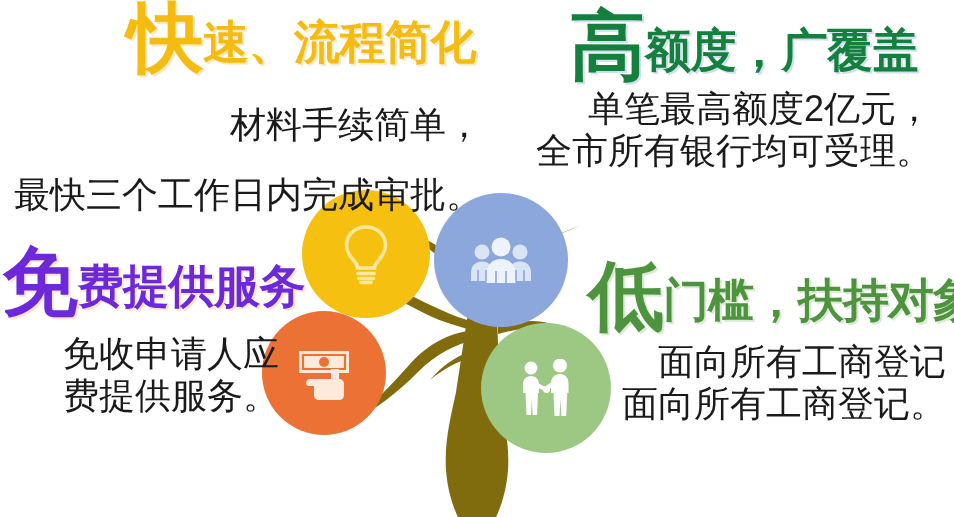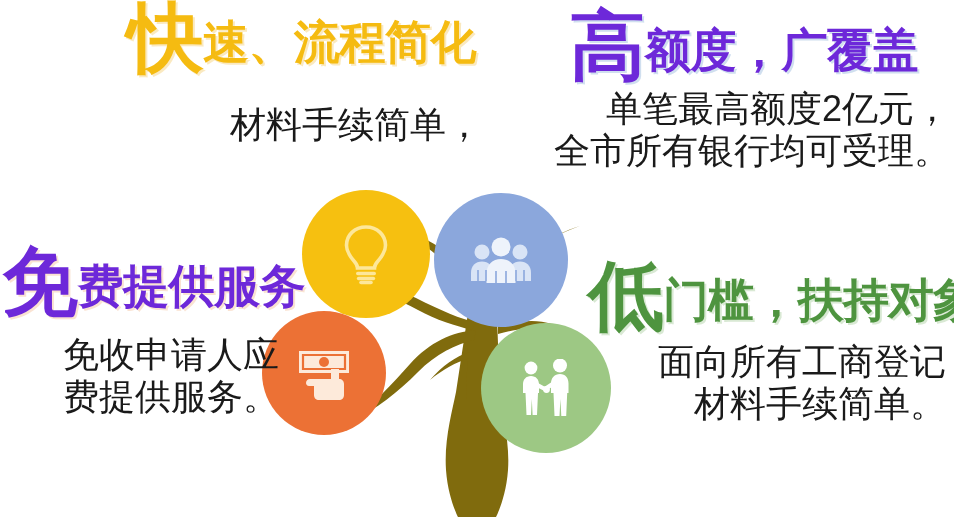--- a/index.html
+++ b/index.html
@@ -95,39 +95,40 @@
   }
   #quad-fast .body-line { margin-right: 10px; margin-top: 28px; }
 
   
   #quad-high {
     left: 520px; top: 8px;
     width: 434px;
     text-align: right;
   }
   #quad-high .headline {
-    color: #6d28d9;
+    color: #15803d;
     text-shadow: 2px 2px 0 rgba(150,185,220,0.45);
     margin: 0 36px 4px 0;
   }
-  #quad-high .body-line { margin-right: 4px; }
+  #quad-high .body-line { margin-right: 22px; }
 
   
   #quad-free {
     left: 0px; top: 244px;
     width: 318px;
     text-align: left;
   }
   #quad-free .headline {
     color: #6d28d9;
     text-shadow: 2px 2px 0 rgba(245,200,165,0.5);
     margin: 0 0 14px 2px;
   }
   #quad-free .body-line {
     margin-left: 24px;
+    font-family: Liberation Serif, serif;
   }
   #quad-free .body-wrap { text-align: center; }
 
   
   #quad-low {
     left: 588px; top: 258px;
     width: 366px;
     text-align: right;
   }
   #quad-low .headline {
@@ -281,20 +282,21 @@
         <circle cx="31.5" cy="30.5" r="3.4"></circle>
       </g>
     </svg>
   </div>
 
   <div class="quad" id="quad-fast">
     <div class="headline">
       <span class="big">快</span><span class="rest">速、流程简化</span>
     </div>
     <div class="body-line">材料手续简单，</div>
+    <div class="body-line">最快三个工作日内完成审批。</div>
   </div>
 
   <div class="quad" id="quad-high">
     <div class="headline">
       <span class="big">高</span><span class="rest">额度，广覆盖</span>
     </div>
     <div class="body-line">单笔最高额度2亿元，</div>
     <div class="body-line">全市所有银行均可受理。</div>
   </div>
 
@@ -306,16 +308,16 @@
       <div class="body-line">免收申请人应</div>
       <div class="body-line">费提供服务。</div>
     </div>
   </div>
 
   <div class="quad" id="quad-low">
     <div class="headline">
       <span class="big">低</span><span class="rest">门槛，扶持对象广</span>
     </div>
     <div class="body-line">面向所有工商登记</div>
-    <div class="body-line">材料手续简单。</div>
+    <div class="body-line">面向所有工商登记。</div>
   </div>
 
 </div>
 
 </body></html>

